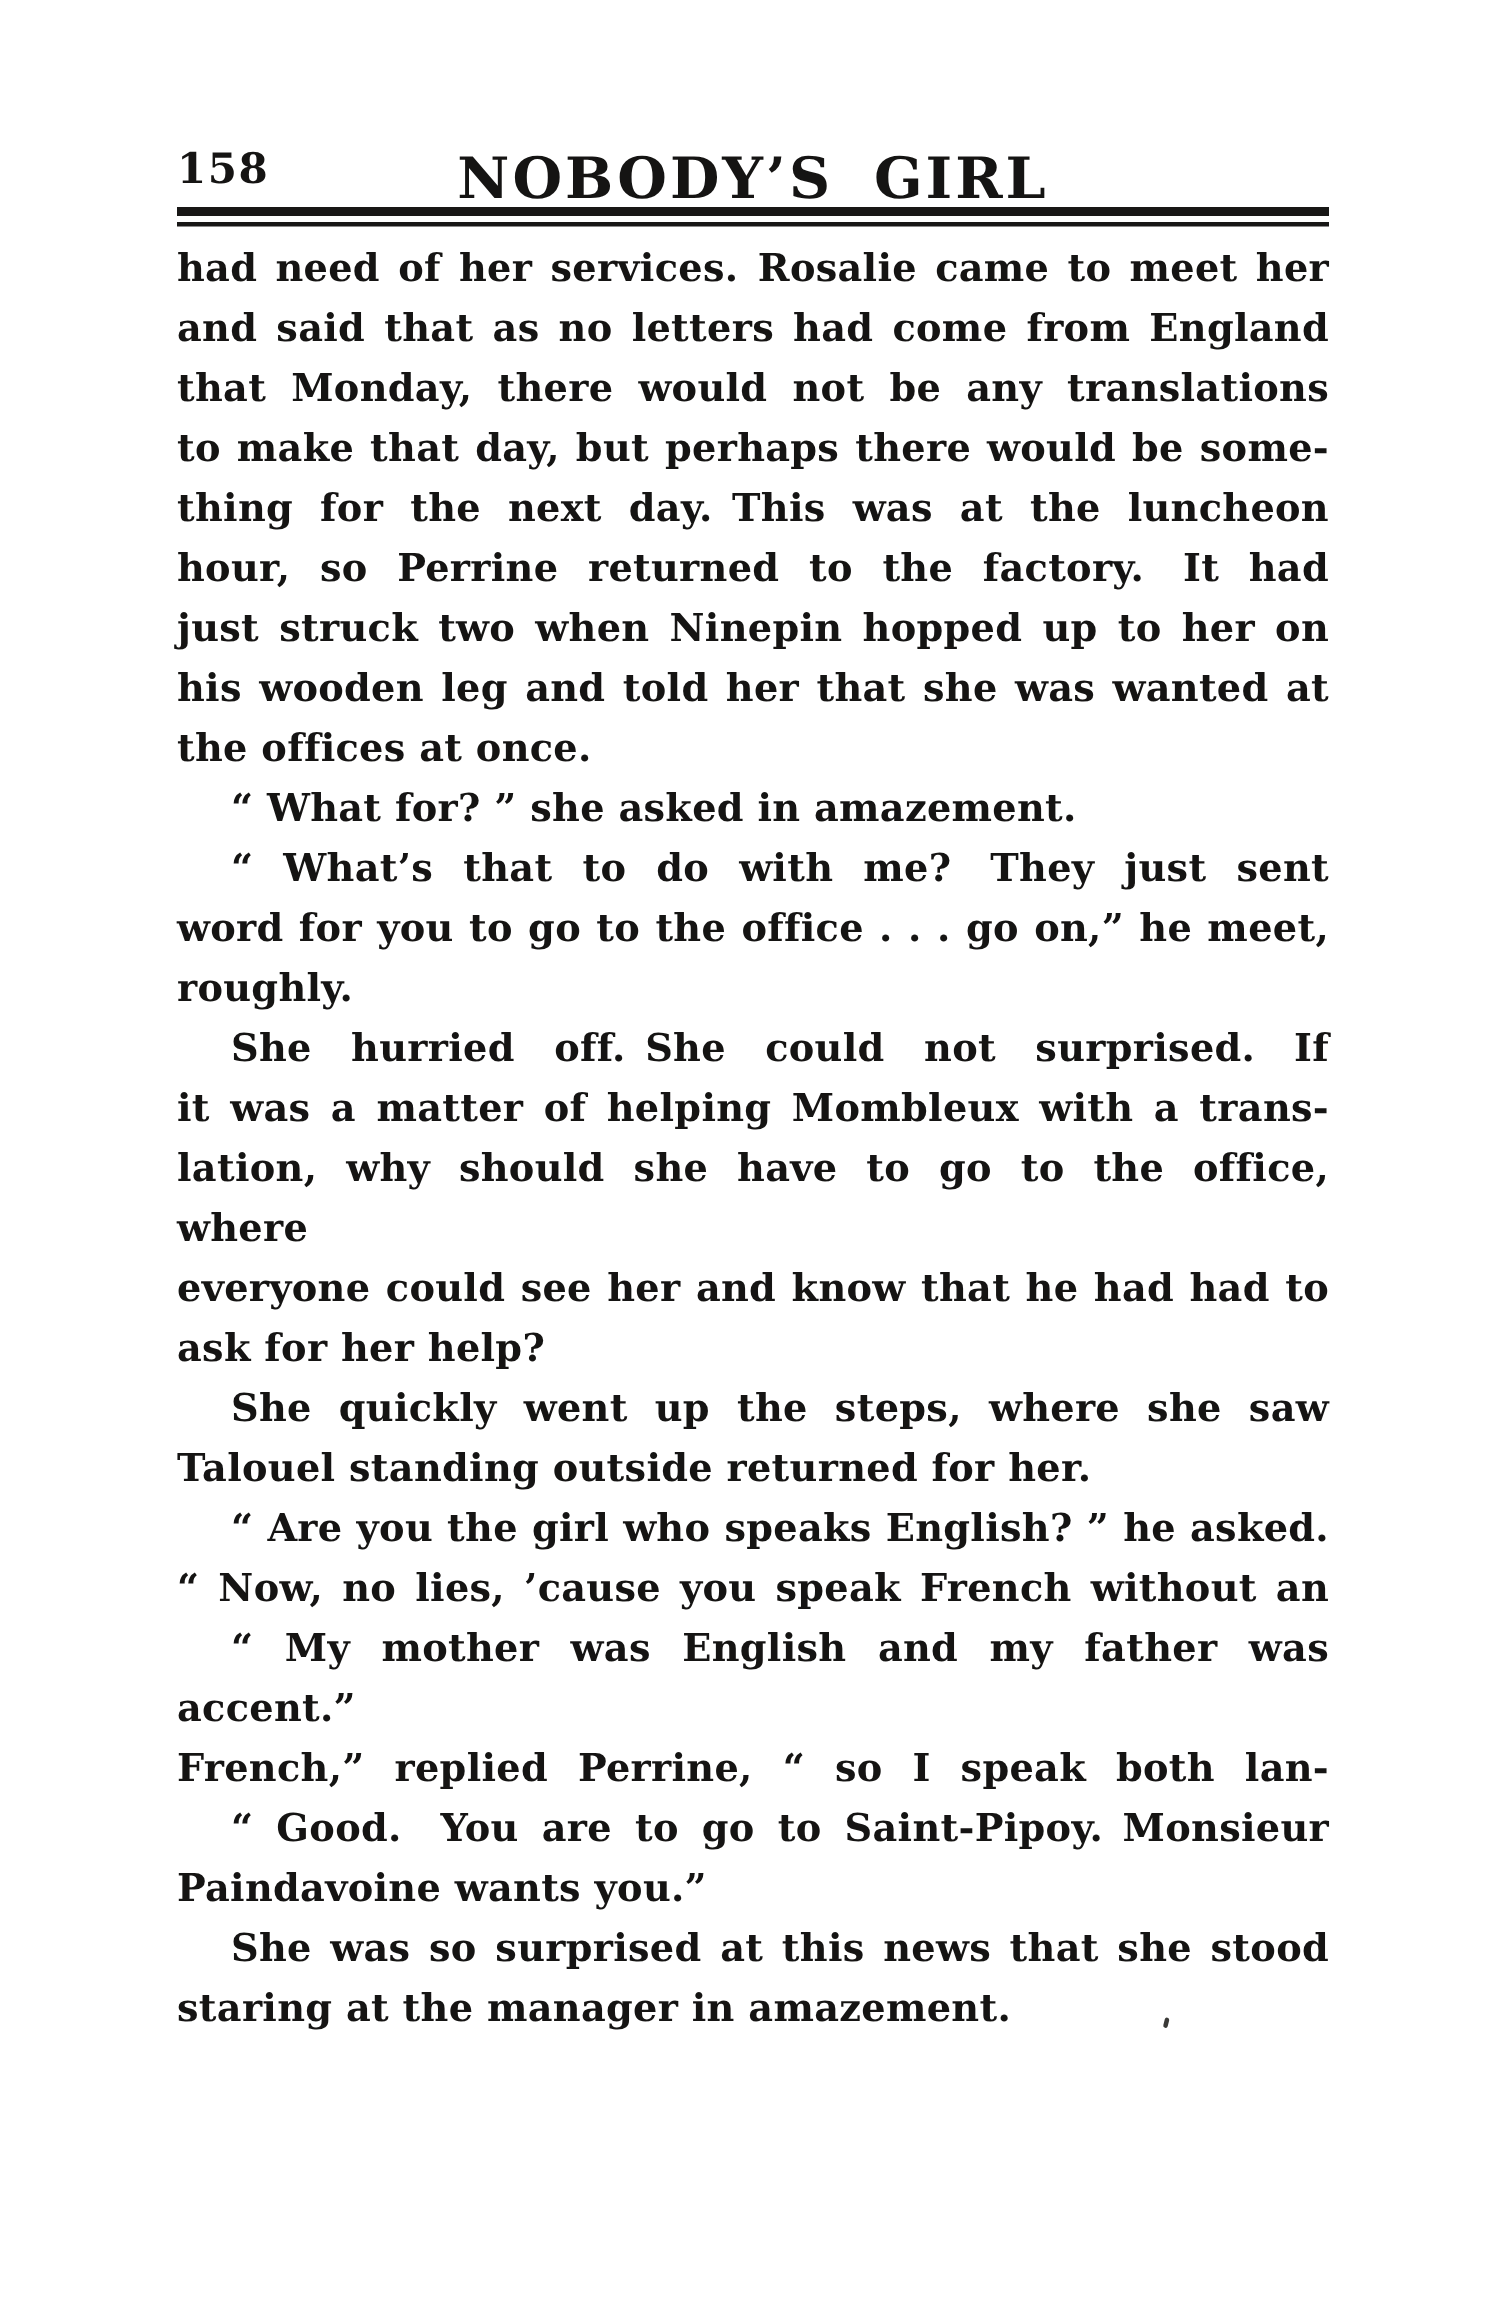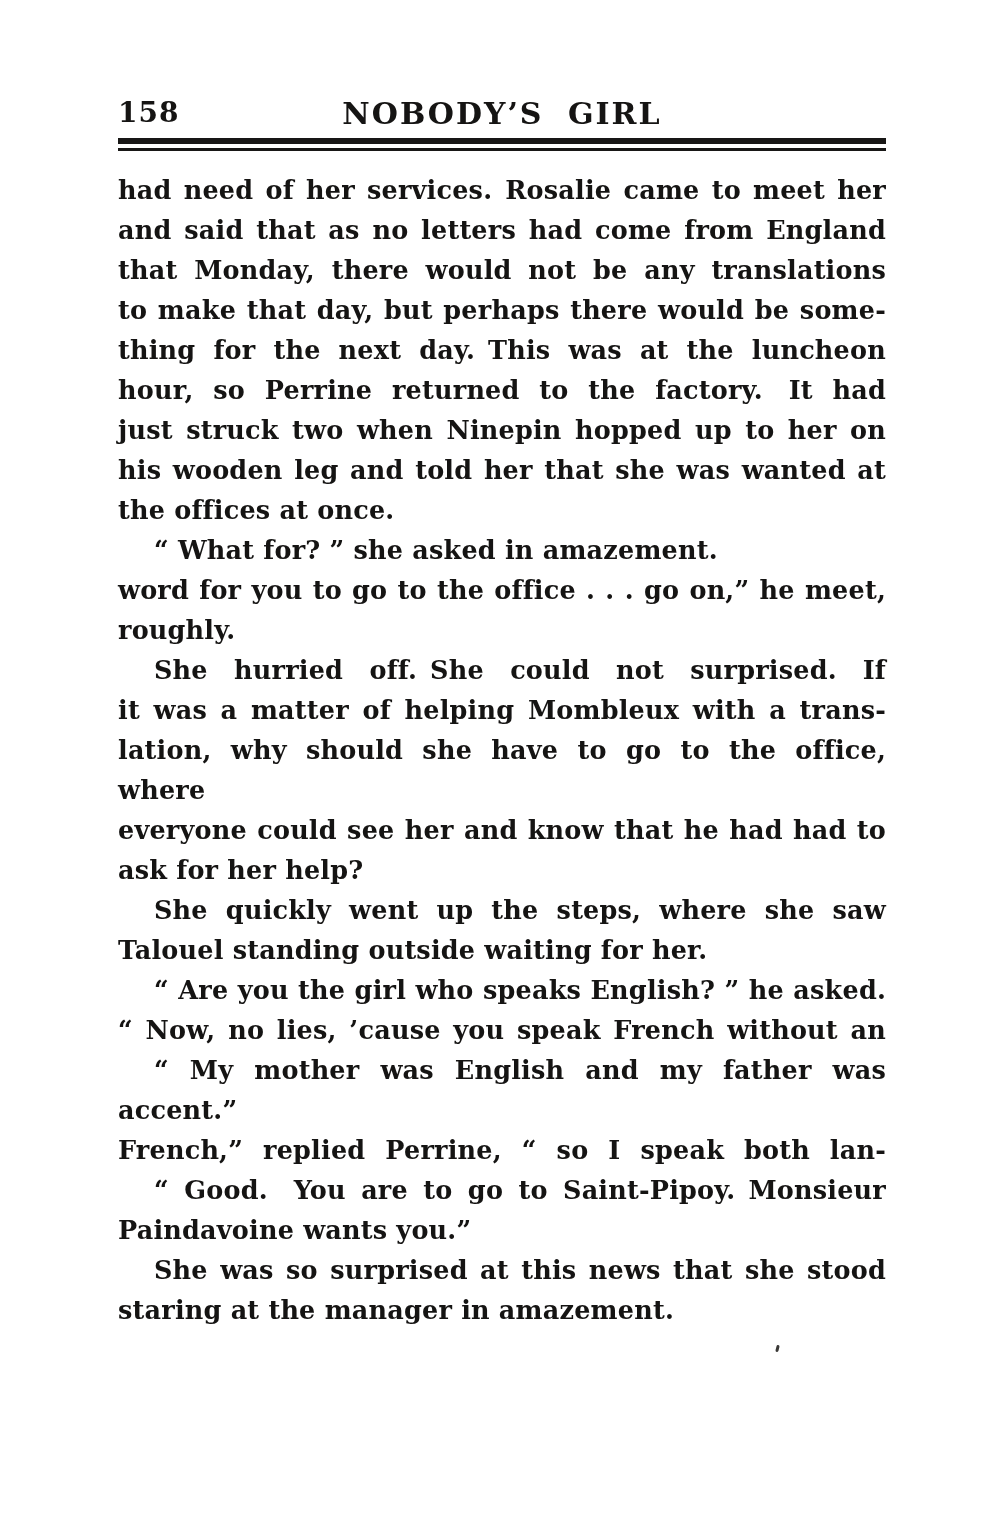--- a/index.html
+++ b/index.html
@@ -33,34 +33,34 @@
     font-size: 28px;
     font-weight: 700;
     letter-spacing: 1px;
   }
   .running-title {
     position: absolute;
     left: 0;
     right: 0;
     top: 0;
     text-align: center;
-    font-size: 30px;
+    font-size: 38px;
     font-weight: 700;
     letter-spacing: 2px;
     word-spacing: 12px;
     white-space: nowrap;
   }
   .header-rule {
     margin-top: 2px;
     height: 4px;
     border-top: 6px solid #181716;
     border-bottom: 3px solid #181716;
   }
   .body-text {
-    margin-top: 19px;
+    margin-top: 8px;
     font-size: 25.5px;
     font-weight: 700;
     line-height: 40px;
     letter-spacing: 0.2px;
   }
   .line {
     text-align: justify;
     text-align-last: justify;
     text-justify: inter-word;
     white-space: normal;
@@ -96,29 +96,30 @@
         <div class="line">had need of her services. Rosalie came to meet her</div>
         <div class="line">and said that as no letters had come from England</div>
         <div class="line">that Monday, there would not be any translations</div>
         <div class="line">to make that day, but perhaps there would be some-</div>
         <div class="line">thing for the next day. This was at the luncheon</div>
         <div class="line">hour, so Perrine returned to the factory.  It had</div>
         <div class="line">just struck two when Ninepin hopped up to her on</div>
         <div class="line">his wooden leg and told her that she was wanted at</div>
         <div class="line end">the offices at once.</div>
         <div class="line indent end">“ What for? ” she asked in amazement.</div>
+        <div class="line indent">“ What’s that to do with me?  They just sent</div>
         <div class="line">word for you to go to the office . . . go on,” he meet,</div>
         <div class="line end">roughly.</div>
         <div class="line indent">She hurried off. She could not surprised.  If</div>
         <div class="line">it was a matter of helping Mombleux with a trans-</div>
         <div class="line">lation, why should she have to go to the office, where</div>
         <div class="line">everyone could see her and know that he had had to</div>
         <div class="line end">ask for her help?</div>
         <div class="line indent">She quickly went up the steps, where she saw</div>
-        <div class="line end">Talouel standing outside waiting for her.</div>
+        <div class="line end">Talouel standing outside returned for her.</div>
         <div class="line indent">“ Are you the girl who speaks English? ” he asked.</div>
         <div class="line">“ Now, no lies, ’cause you speak French without an</div>
         <div class="line indent">“ My mother was English and my father was</div>
         <div class="line end">accent.”</div>
         <div class="line">French,” replied Perrine, “ so I speak both lan-</div>
         <div class="line indent">“ Good.  You are to go to Saint-Pipoy. Monsieur</div>
         <div class="line end">Paindavoine wants you.”</div>
         <div class="line indent">She was so surprised at this news that she stood</div>
         <div class="line end">staring at the manager in amazement.</div>
       </div>

